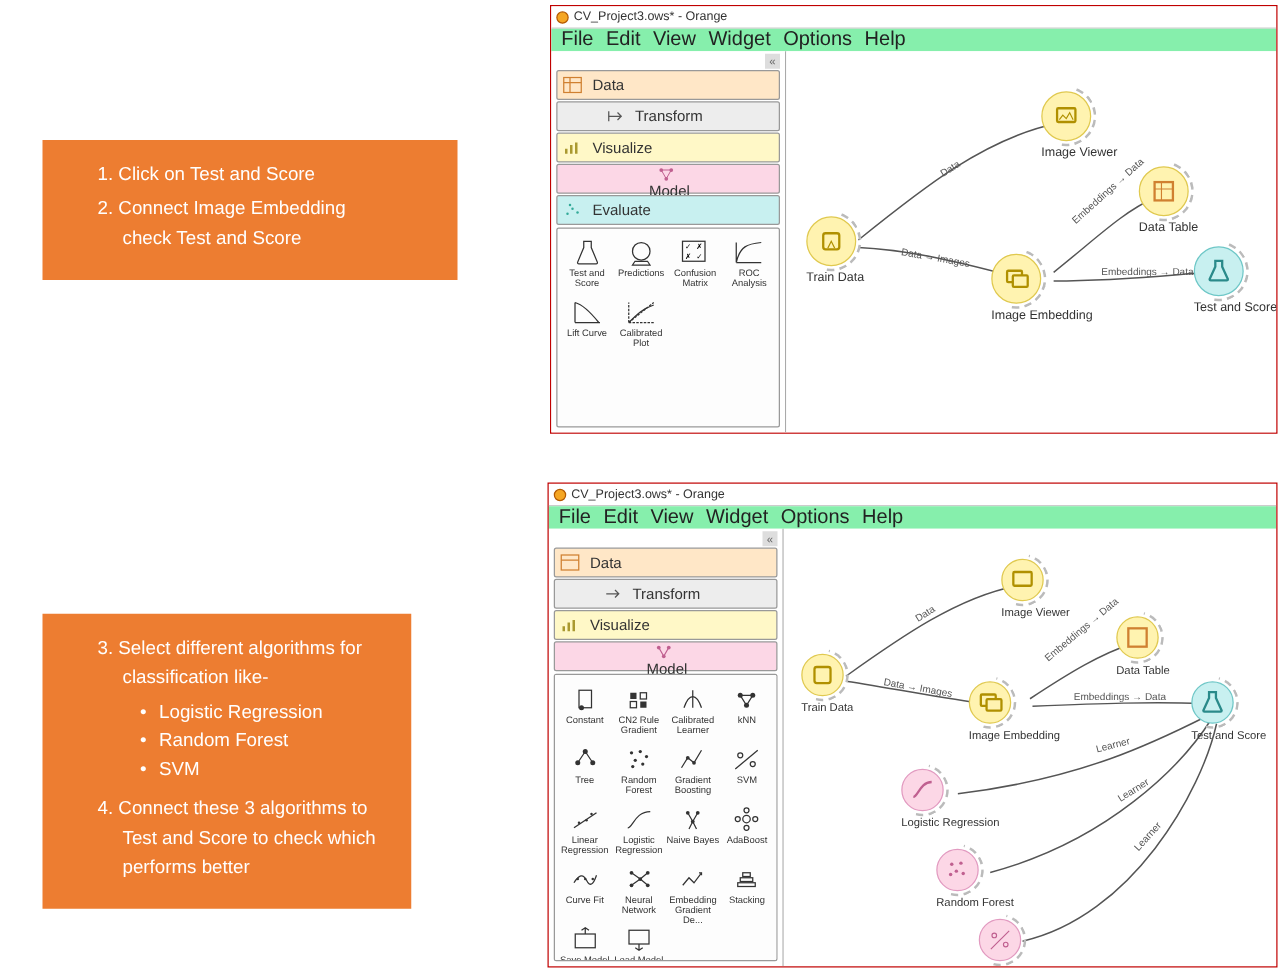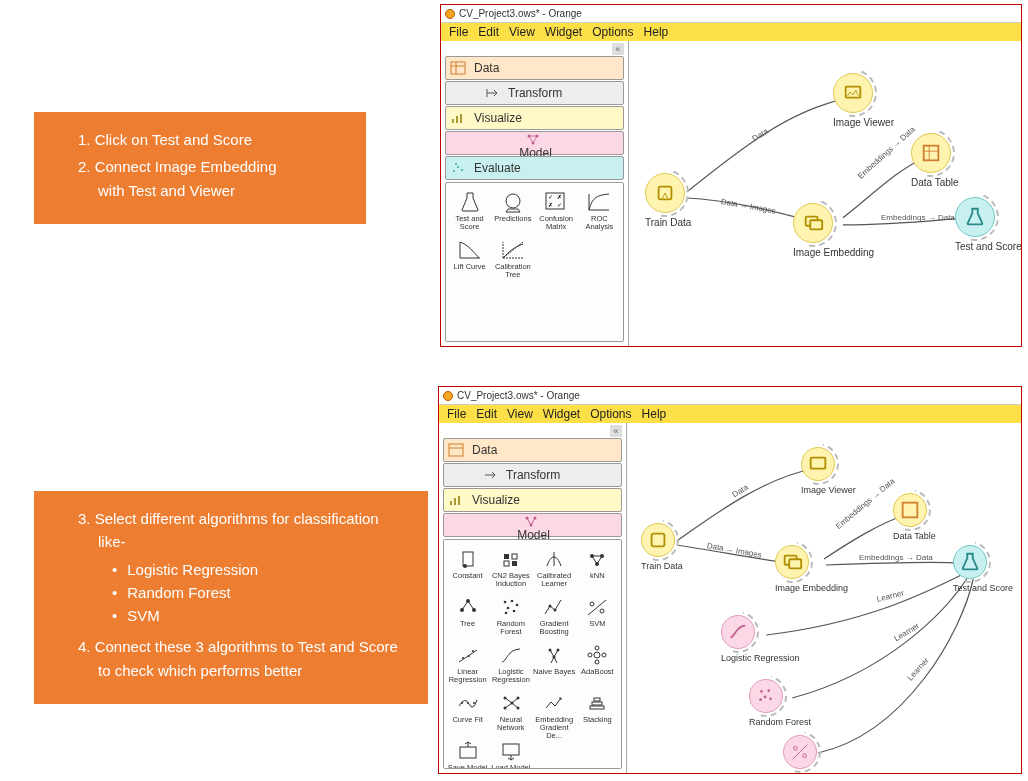--- a/index.html
+++ b/index.html
@@ -5,21 +5,21 @@
   * { box-sizing: border-box; margin: 0; padding: 0; }
   body { font-family: "Segoe UI", Tahoma, sans-serif; background: #fff; width: 1028px; height: 781px; position: relative; }
   .callout { position: absolute; background: #ED7D31; color: #fff; padding: 16px 22px 18px 22px; font-size: 15px; line-height: 1.55; }
   .callout ol { list-style-position: inside; padding-left: 8px; }
   .callout ol > li { padding-left: 0; margin-bottom: 4px; text-indent: -20px; padding-left: 34px;}
   .callout ul { list-style: none; margin: 4px 0 8px 34px; }
   .callout ul li::before { content: "•"; margin-right: 10px; }
   .screenshot { position: absolute; border: 1.5px solid #c00000; background: #fff; overflow: hidden; }
   .titlebar { height: 18px; background: #fff; border-bottom: 1px solid #ccc; display: flex; align-items: center; font-size: 10px; padding-left: 4px; color: #333; }
   .orange-dot { width: 10px; height: 10px; background: #f5a623; border-radius: 50%; margin-right: 4px; border:1px solid #b35900;}
-  .menubar { height: 18px; background: #fde047; display: flex; align-items: center; gap: 10px; font-size: 12px; padding-left: 8px; color: #222; }
+  .menubar { height: 18px; background: #86efac; display: flex; align-items: center; gap: 10px; font-size: 16px; padding-left: 8px; color: #222; }
   .app-body { display: flex; height: calc(100% - 36px); }
   .sidebar { width: 188px; border-right: 1px solid #aaa; background: #fff; display: flex; flex-direction: column; }
   .sidebar.sm { width: 188px; }
   .drawer { display: flex; align-items: center; height: 24px; border: 1px solid #999; border-radius: 2px; margin: 1px 4px 0 4px; padding-left: 2px; cursor: pointer; }
   .drawer .dicon { width: 20px; height: 18px; margin-right: 6px; display:flex; align-items:center; justify-content:center; font-size:12px;}
   .drawer span.lbl { font-size: 12px; color: #333; }
   .bg-orange { background: #ffe7c7; }
   .bg-grey   { background: #ededed; padding-left: 36px; }
   .bg-yellow { background: #fff8c7; text-align: center; }
   .bg-pink   { background: #fcd7e6; flex-direction: column; }
@@ -46,25 +46,25 @@
   .dicon svg { width:16px; height:14px; }
   .circle svg { width: 22px; height: 22px; }
   .close-min { margin-left:auto; margin-right:4px; width:12px; height:12px; background:#ddd; font-size:9px; display:flex; align-items:center; justify-content:center; color:#666;}
 </style>
 </head>
 <body>
 
 <div class="callout" style="left:34px; top:112px; width:332px;">
   <ol>
     <li><span>Click on Test and Score</span></li>
-    <li><span>Connect Image Embedding</span><br><span style="margin-left:0;">with Test and Viewer</span></li>
+    <li><span>Connect Image Embedding</span><br><span style="margin-left:0;">check Test and Score</span></li>
   </ol>
 </div>
 
-<div class="callout" style="left:34px; top:491px; width:394px;">
+<div class="callout" style="left:34px; top:491px; width:295px;">
   <ol start="3">
     <li><span>Select different algorithms for classification like-</span>
       <ul>
         <li>Logistic Regression</li>
         <li>Random Forest</li>
         <li>SVM</li>
       </ul>
     </li>
     <li>Connect these 3 algorithms to Test and Score to check which performs better</li>
   </ol>
@@ -184,21 +184,21 @@
               </span>
               <span class="tlbl">Lift Curve</span>
             </div>
           <div class="tool">
               <span class="ticon">
                 <svg viewBox="0 0 26 22">
                   <path d="M3 19 L23 3 M3 19 L3 3 M3 19 L23 19" fill="none" stroke="#333" stroke-dasharray="2 1"></path>
                   <path d="M3 19 C10 12 14 8 23 5" fill="none" stroke="#333"></path>
                 </svg>
               </span>
-              <span class="tlbl">Calibration Tree</span>
+              <span class="tlbl">Calibrated Plot</span>
             </div>
         </div>
       </div>
     </div>
     <div class="canvas">
       <svg class="edges" viewBox="0 0 394 307" preserveAspectRatio="none">
         <path d="M58 152 C110 110 160 70 218 58"></path>
         <path d="M58 158 C100 160 140 170 178 180"></path>
         <path d="M215 178 C250 150 270 130 296 118"></path>
         <path d="M215 185 C270 185 310 180 340 178"></path>
@@ -329,21 +329,21 @@
             </div>
             <div class="tool">
               <span class="ticon">
                 <svg viewBox="0 0 26 22">
                   <rect x="6" y="6" width="5" height="5" fill="#333"></rect>
                   <rect x="14" y="6" width="5" height="5" fill="none" stroke="#333"></rect>
                   <rect x="6" y="13" width="5" height="5" fill="none" stroke="#333"></rect>
                   <rect x="14" y="13" width="5" height="5" fill="#333"></rect>
                 </svg>
               </span>
-              <span class="tlbl">CN2 Bayes Induction</span>
+              <span class="tlbl">CN2 Rule Gradient</span>
             </div>
             <div class="tool">
               <span class="ticon">
                 <svg viewBox="0 0 26 22">
                   <path d="M6 18 C10 6 16 6 20 18" fill="none" stroke="#333"></path>
                   <line x1="13" y1="4" x2="13" y2="18" stroke="#333"></line>
                 </svg>
               </span>
               <span class="tlbl">Calibrated Learner</span>
             </div>

